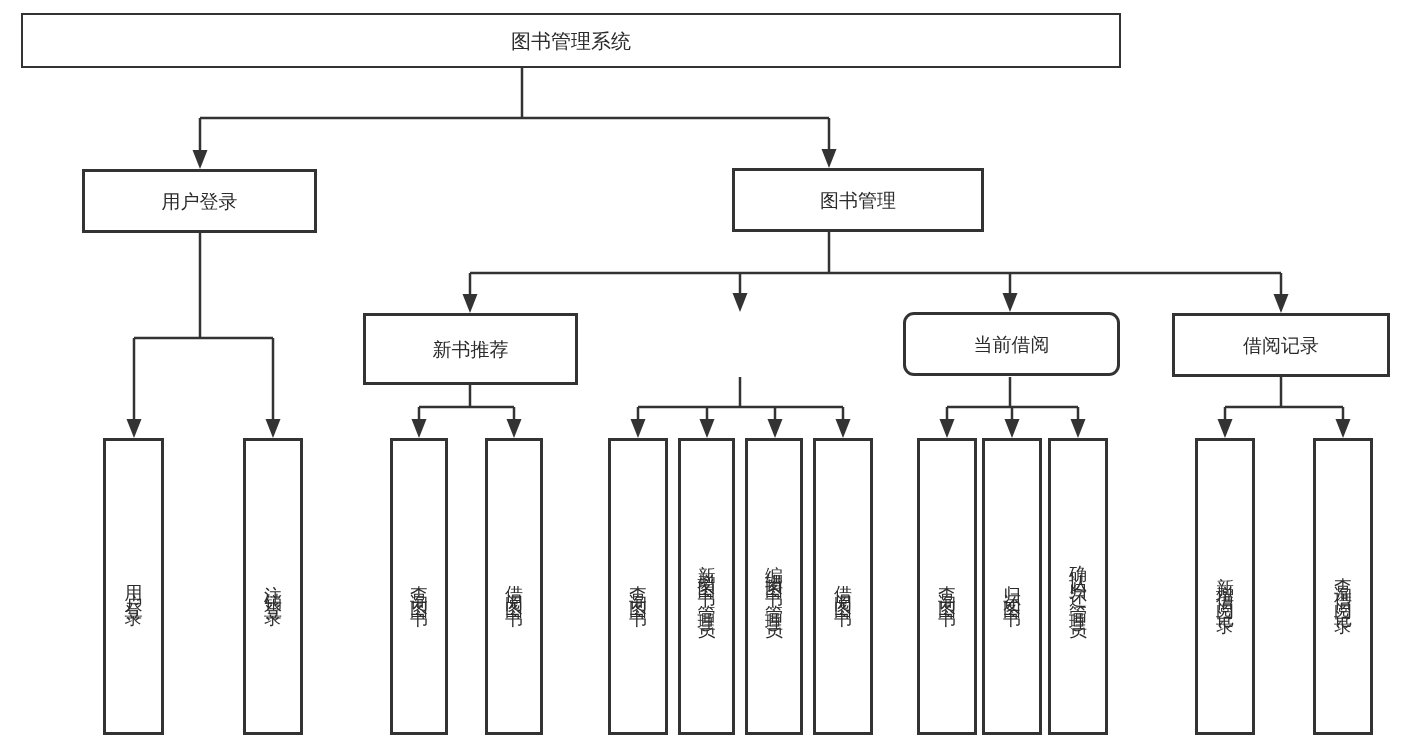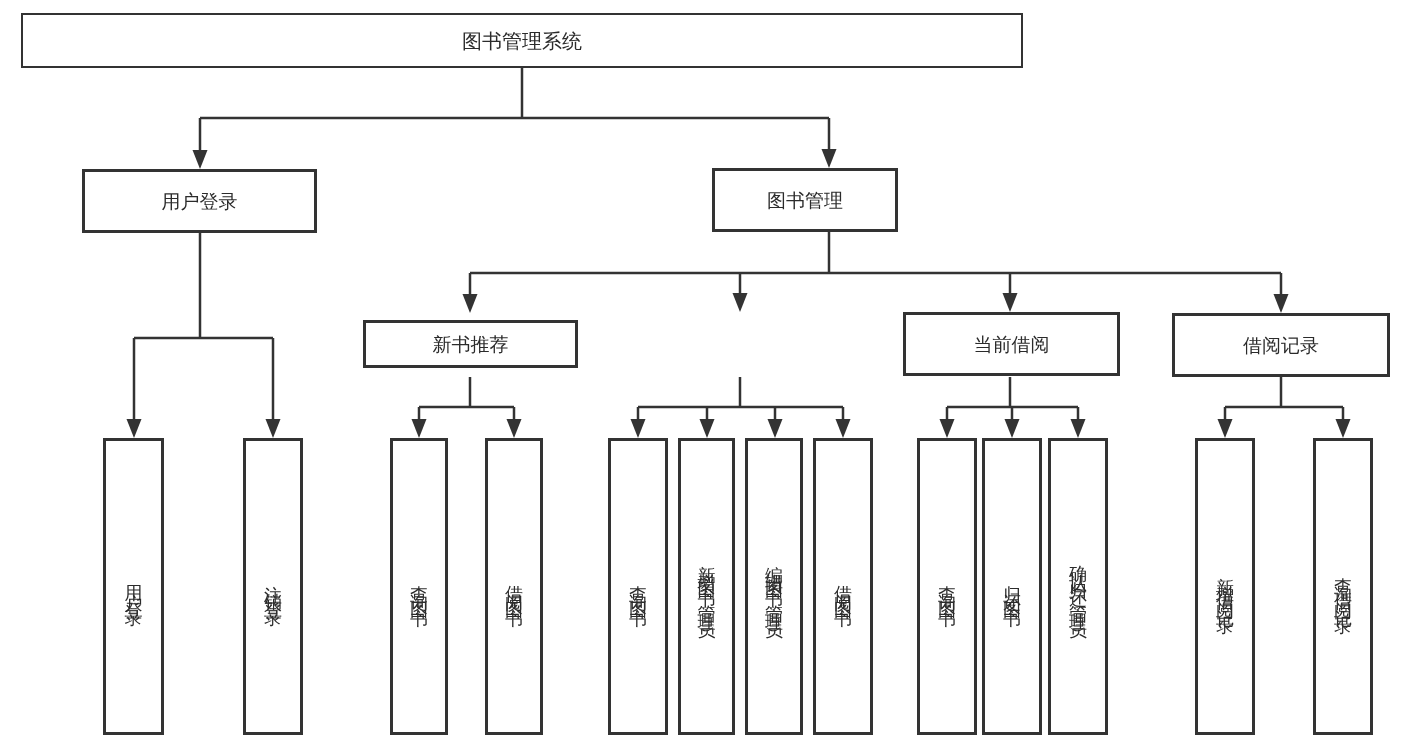--- a/index.html
+++ b/index.html
@@ -79,27 +79,27 @@
       <line x1="1012" y1="407" x2="1012" y2="423" stroke="#333333" stroke-width="2.5"></line>
       <polygon points="1004.5,419 1019.5,419 1012,438" fill="#333333"></polygon>
       <line x1="1078" y1="407" x2="1078" y2="423" stroke="#333333" stroke-width="2.5"></line>
       <polygon points="1070.5,419 1085.5,419 1078,438" fill="#333333"></polygon>
       <line x1="1225" y1="407" x2="1225" y2="423" stroke="#333333" stroke-width="2.5"></line>
       <polygon points="1217.5,419 1232.5,419 1225,438" fill="#333333"></polygon>
       <line x1="1343" y1="407" x2="1343" y2="423" stroke="#333333" stroke-width="2.5"></line>
       <polygon points="1335.5,419 1350.5,419 1343,438" fill="#333333"></polygon>
     </svg>
 
-  <div class="node root" style="left:21px;top:13px;width:1002px;height:55px;">图书管理系统</div>
+  <div class="node root" style="left:21px;top:13px;width:1100px;height:55px;">图书管理系统</div>
 
   <div class="node" style="left:82px;top:169px;width:235px;height:64px;">用户登录</div>
-  <div class="node" style="left:712px;top:168px;width:186px;height:64px;">图书管理</div>
+  <div class="node" style="left:732px;top:168px;width:252px;height:64px;">图书管理</div>
 
-  <div class="node" style="left:363px;top:313px;width:215px;height:48px;margin-top:7px;">新书推荐</div>
-  <div class="node" style="left:903px;top:312px;width:217px;height:64px;">当前借阅</div>
+  <div class="node" style="left:363px;top:313px;width:215px;height:72px;">新书推荐</div>
+  <div class="node" style="left:903px;top:312px;width:217px;height:64px;border-radius:11px;">当前借阅</div>
   <div class="node" style="left:1172px;top:313px;width:218px;height:64px;">借阅记录</div>
 
   <div class="node vnode" style="left:103px;top:438px;width:61px;height:297px;">
     <span>用户登录</span>
     </div>
   <div class="node vnode" style="left:243px;top:438px;width:60px;height:297px;">
     <span>注销登录</span>
     </div>
 
   <div class="node vnode" style="left:390px;top:438px;width:58px;height:297px;">

